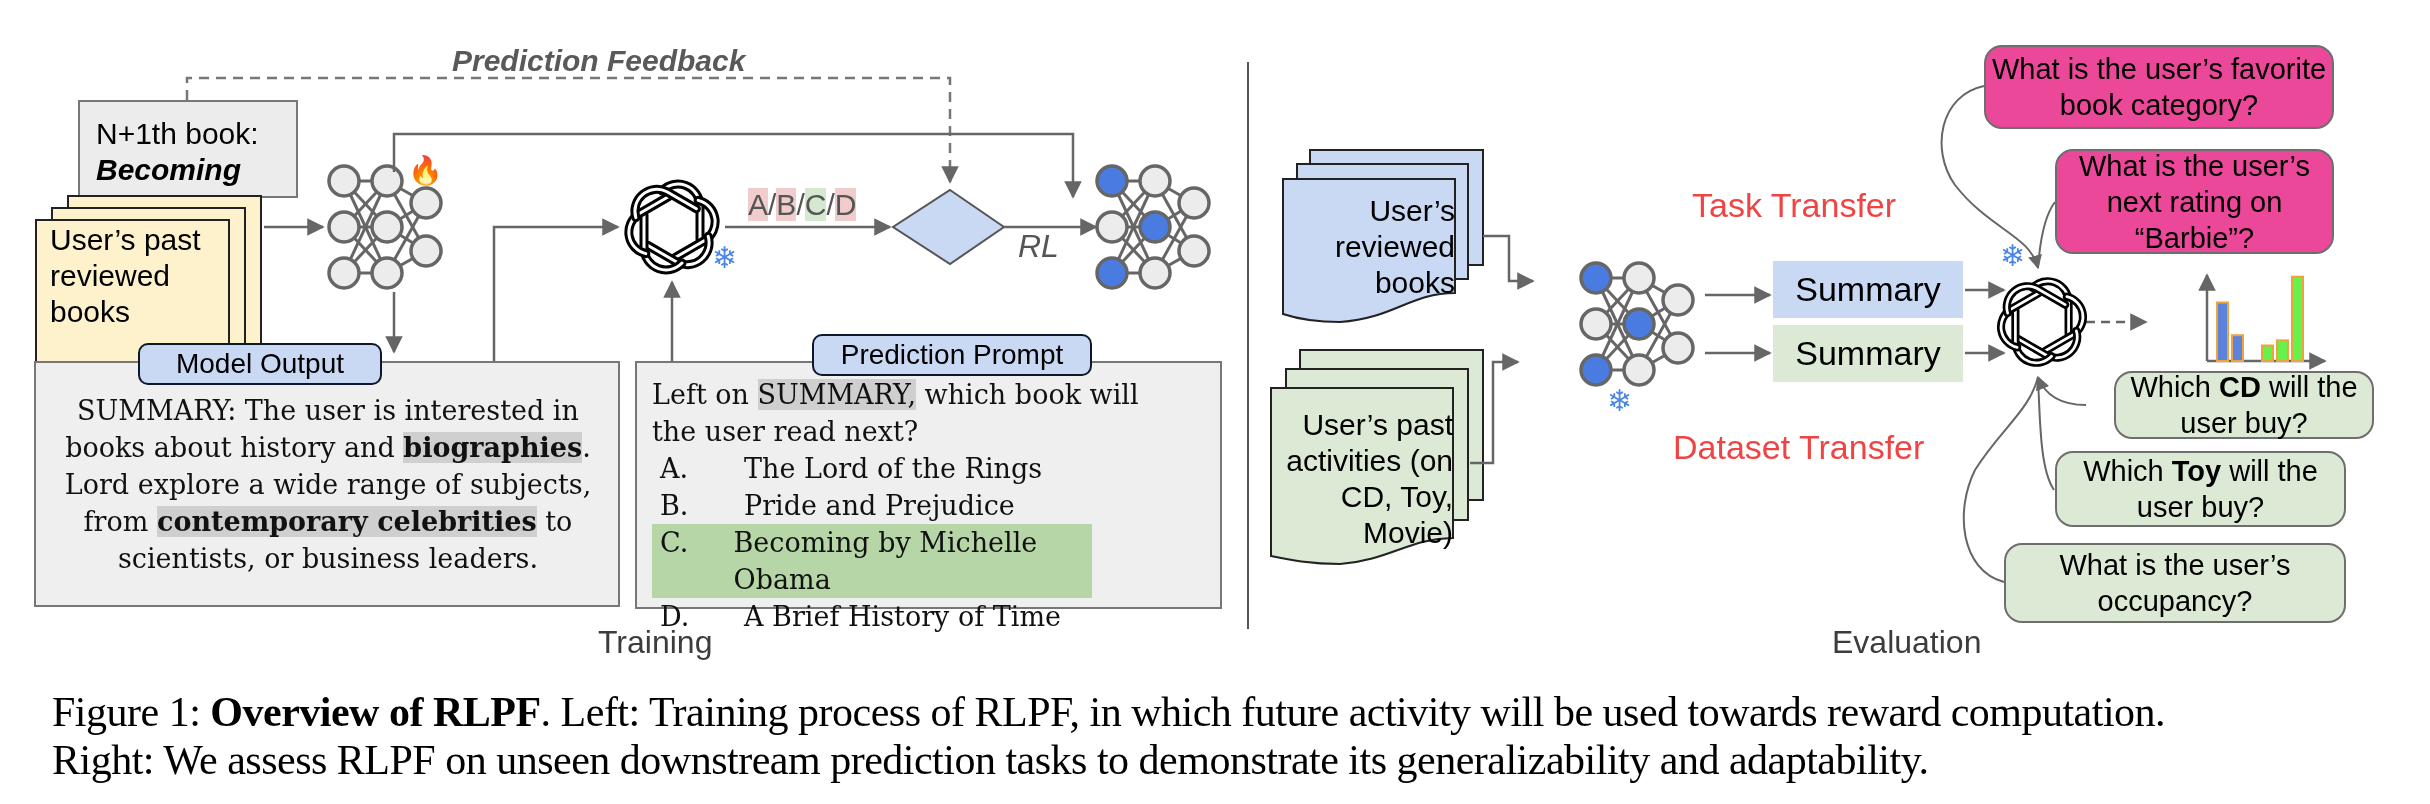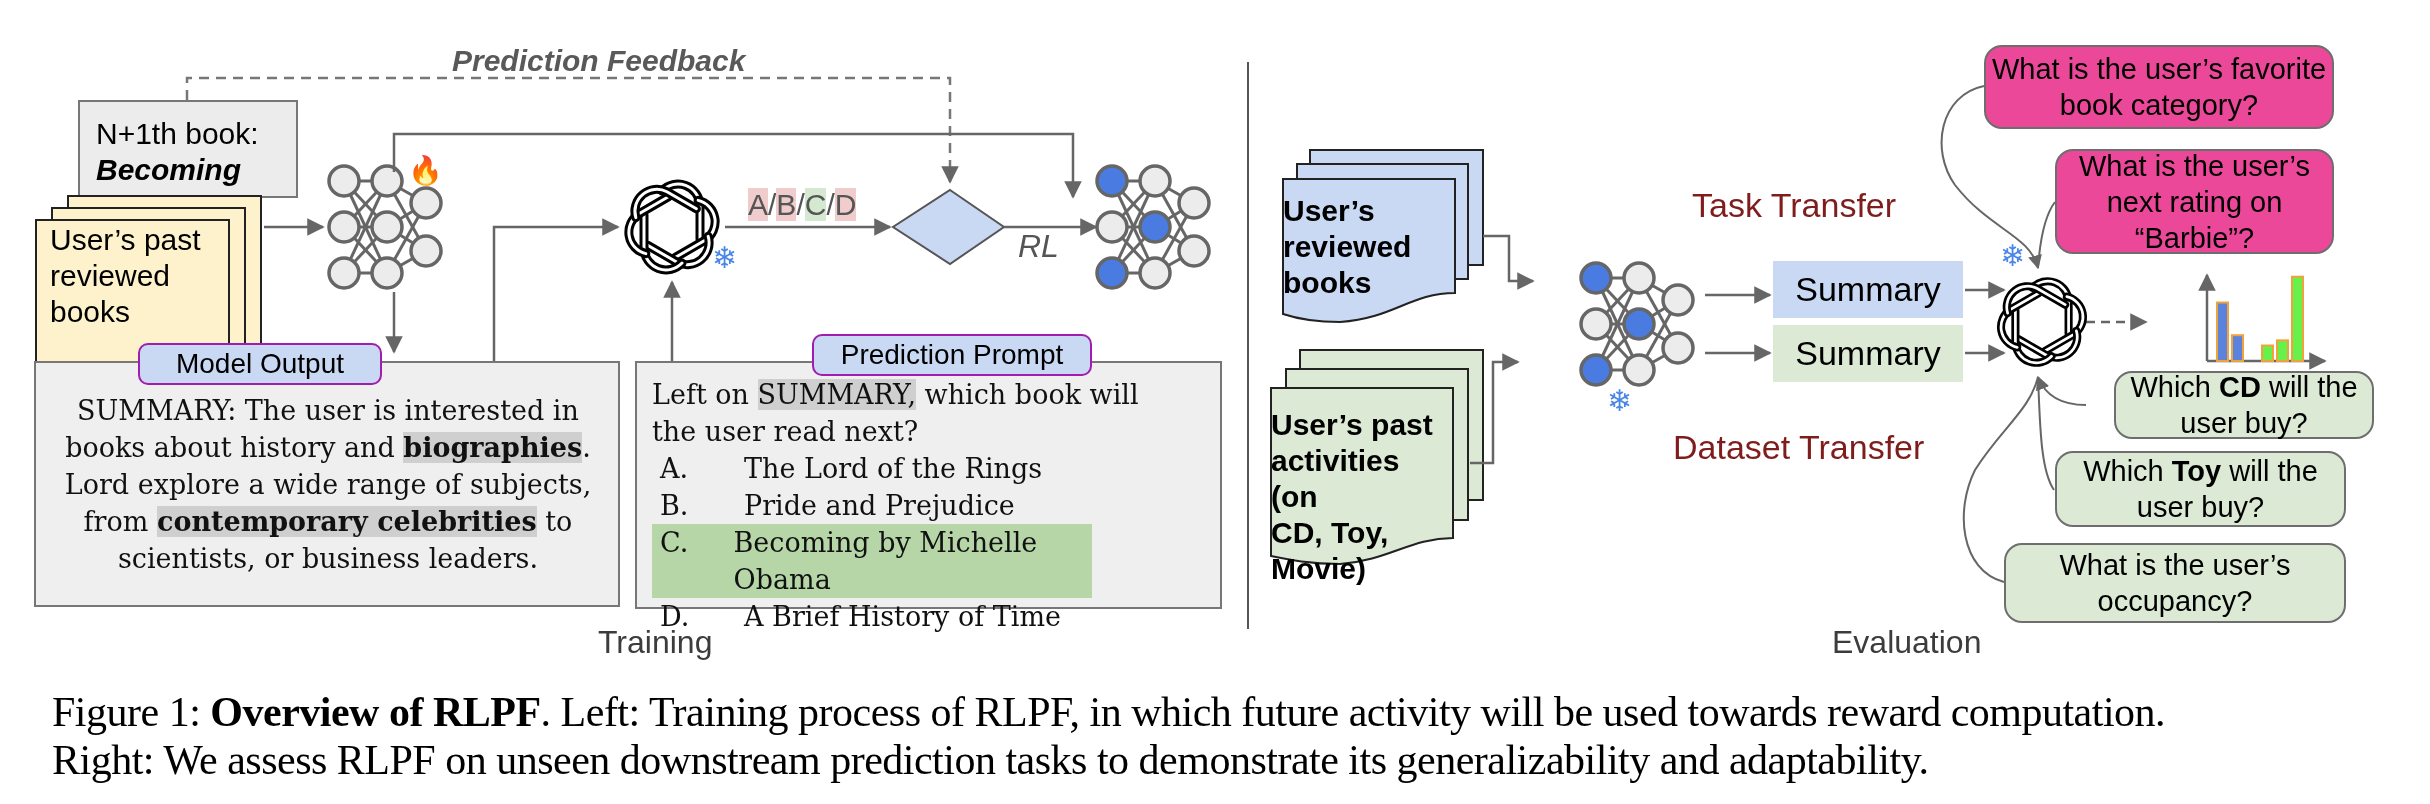--- a/index.html
+++ b/index.html
@@ -3,36 +3,36 @@
 <meta charset="utf-8">
 <style>
   html, body { margin: 0; padding: 0; background: #ffffff; }
   #canvas { position: relative; width: 2430px; height: 804px; overflow: hidden; background: #ffffff; font-family: "Liberation Sans", sans-serif; }
   #diagram-svg { position: absolute; left: 0; top: 0; }
   .abs { position: absolute; }
   .sans { font-family: "Liberation Sans", sans-serif; }
   .caption { font-family: "Liberation Serif", serif; color: #000; font-size: 42px; line-height: 48px; letter-spacing: -0.5px; margin-left: 24px; }
   .feedback-label { font-style: italic; font-weight: bold; color: #595959; font-size: 30px; }
   .section-label { color: #3c3c3c; font-size: 32px; margin-left: 32px; }
-  .transfer-label { color: #7f1d1d; font-size: 34px; }
-  .tag { background: #c9d8f3; border: 2px solid #a21caf; border-radius: 10px; color: #000; text-align: center; font-size: 28px; box-sizing: border-box; }
+  .transfer-label { color: #ef4444; font-size: 34px; }
+  .tag { background: #c9d8f3; border: 2px solid #0f172a; border-radius: 10px; color: #000; text-align: center; font-size: 28px; box-sizing: border-box; }
   .summary-text { font-family: "DejaVu Serif", "Liberation Serif", serif; font-size: 27px; line-height: 37px; text-align: center; color: #111; }
   .hl-gray { background: #cfcfcf; }
   .hl-green { background: #b6d6a8; }
   .prompt-text { font-family: "DejaVu Serif", "Liberation Serif", serif; font-size: 27px; line-height: 37px; color: #111; }
   .opt-row { display: flex; }
   .opt-letter { width: 84px; padding-left: 8px; }
   .abcd span.r { background: #f0cccc; }
   .abcd span.g { background: #d5e8d0; }
   .abcd { font-size: 30px; color: #555; }
   .q-box { position: absolute; border: 2px solid #6e6e6e; border-radius: 18px; box-sizing: border-box; text-align: center; font-size: 29px; line-height: 36px; color: #000; display: flex; align-items: center; justify-content: center; }
   .q-blue { background: #ec4899; }
   .q-green { background: #dce9d5; }
   .summary-box { position: absolute; font-size: 34px; color: #000; display: flex; align-items: center; justify-content: center; }
-  .stack-text { position: absolute; text-align: left; font-size: 30px; line-height: 36px; color: #000; font-weight: bold; }
+  .stack-text { position: absolute; text-align: right; font-size: 30px; line-height: 36px; color: #000; }
   .snow { color: #4a86e8; font-size: 30px; }
 </style>
 </head>
 <body>
 
 <div id="canvas">
 
   <svg id="diagram-svg" width="2430" height="804" viewBox="0 0 2430 804">
     <defs>
       <marker id="arr" viewBox="0 0 10 10" refX="9" refY="5" markerWidth="7" markerHeight="7" orient="auto-start-reverse">

